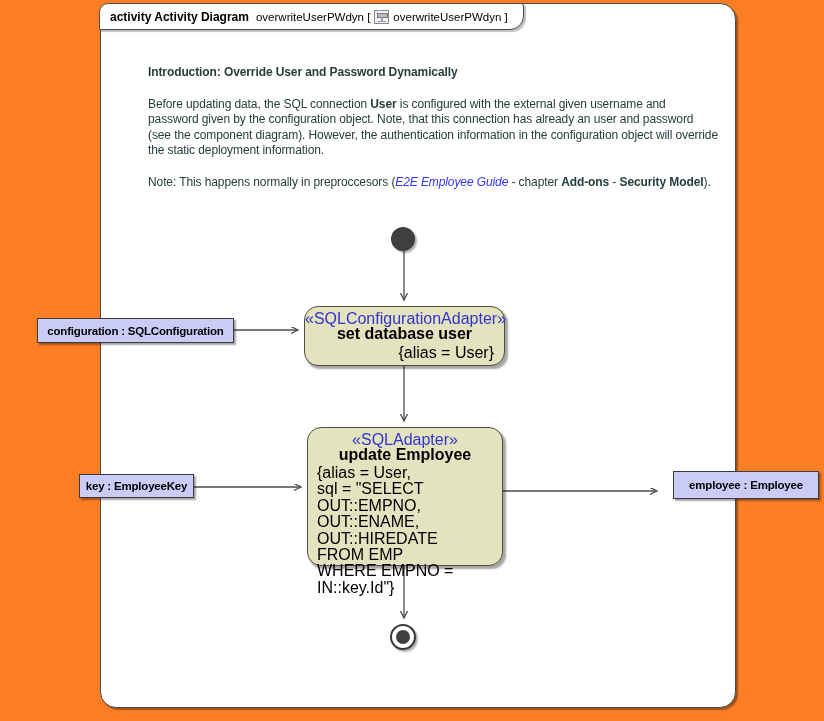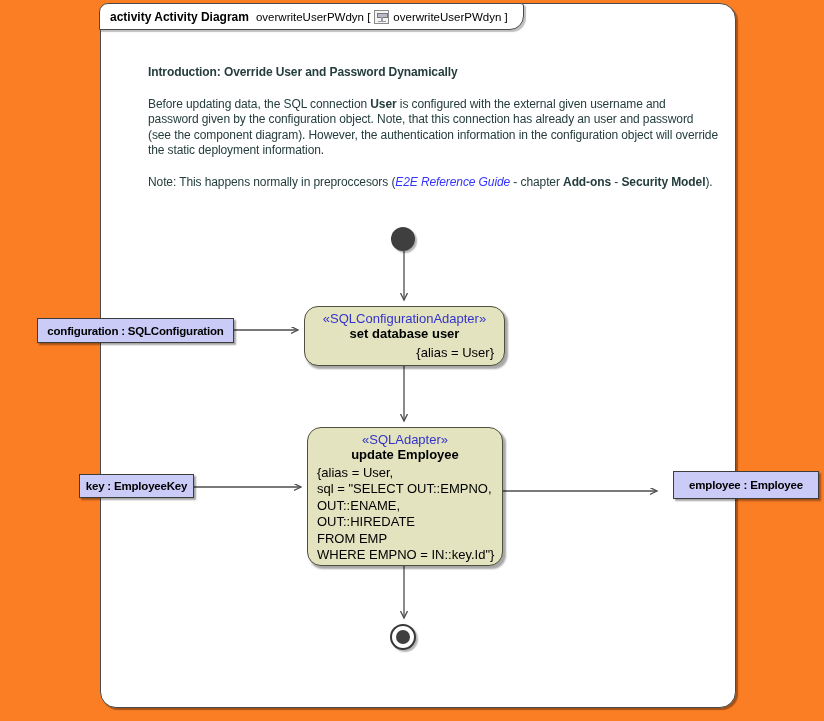--- a/index.html
+++ b/index.html
@@ -54,21 +54,21 @@
   .seg-bold{font-weight:bold;}
   .seg-link{color:var(--link,#3333FF);font-style:italic;}
   
   .action{
     position:absolute;
     background:var(--actionFill,#E3E3C0);
     border:1.5px solid #50503e;
     border-radius:14px;
     box-shadow:2.5px 3px 2px rgba(0,0,0,0.35);
     z-index:3;
-    font-size:13px;color:#000;
+    font-size:16px;color:#000;
     box-sizing:border-box;
     padding-top:4px;
   }
   .action .stereo{color:var(--blue,#3333CC);text-align:center;line-height:15px;}
   .action .aname{font-weight:bold;text-align:center;line-height:16px;}
   .action .constraint{text-align:right;padding:3px 10px 0 0;line-height:15px;}
   .action .abody{white-space:pre-line;text-align:left;padding:2px 6px 0 9px;line-height:16.4px;}
   .objnode{
     position:absolute;
     background:var(--objectFill,#CBCBF8);
@@ -117,21 +117,21 @@
         <i class="bar"></i>
         <i class="stem"></i>
         <i class="base"></i>
       </span>
     <span>overwriteUserPWdyn ]</span>
   </div>
 
   <div class="intro">
     <h1>Introduction: Override User and Password Dynamically</h1>
     <p><span class="seg-plain">Before updating data, the SQL connection </span><span class="seg-bold">User</span><span class="seg-plain"> is configured with the external given username and password given by the configuration object. Note, that this connection has already an user and password (see the component diagram). However, the authentication information in the configuration object will override the static deployment information.</span></p>
-    <p><span class="seg-plain">Note: This happens normally in preproccesors (</span><span class="seg-link">E2E Reference Guide</span><span class="seg-plain"> - chapter </span><span class="seg-bold">Add-ons</span><span class="seg-plain"> - </span><span class="seg-bold">Security Model</span><span class="seg-plain">).</span></p>
+    <p><span class="seg-plain">Note: This happens normally in preproccesors (</span><span class="seg-link">E2E Employee Guide</span><span class="seg-plain"> - chapter </span><span class="seg-bold">Add-ons</span><span class="seg-plain"> - </span><span class="seg-bold">Security Model</span><span class="seg-plain">).</span></p>
   </div>
 
   <svg class="edges" viewBox="0 0 824 721">
     <defs>
       <marker id="arrow" markerWidth="10" markerHeight="10" refX="7" refY="3.5" orient="auto" markerUnits="userSpaceOnUse">
         <path d="M0,0 L7,3.5 L0,7" fill="none" stroke="#4d4d4d" stroke-width="1.3"></path>
       </marker>
     </defs>
     <line x1="404" y1="251" x2="404" y2="300" stroke="#4d4d4d" stroke-width="1.3" marker-end="url(#arrow)"></line>
     <line x1="404" y1="366" x2="404" y2="421" stroke="#4d4d4d" stroke-width="1.3" marker-end="url(#arrow)"></line>

